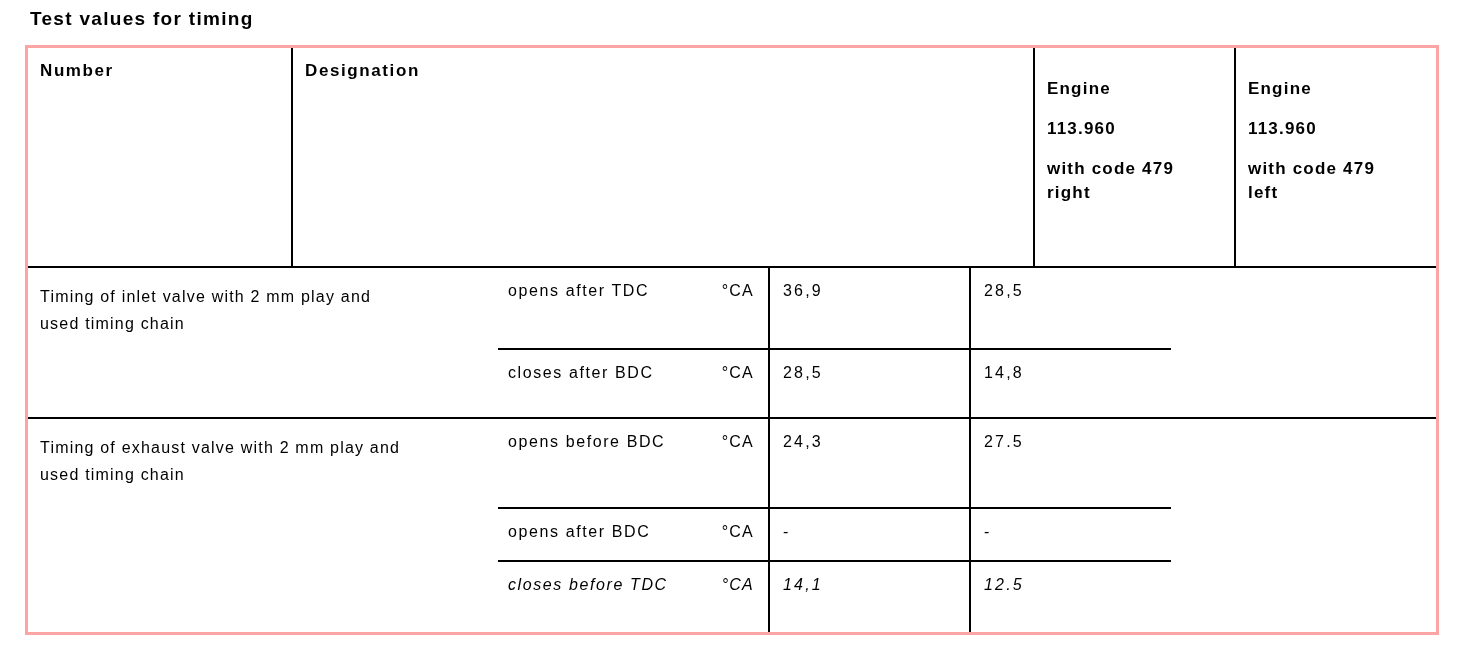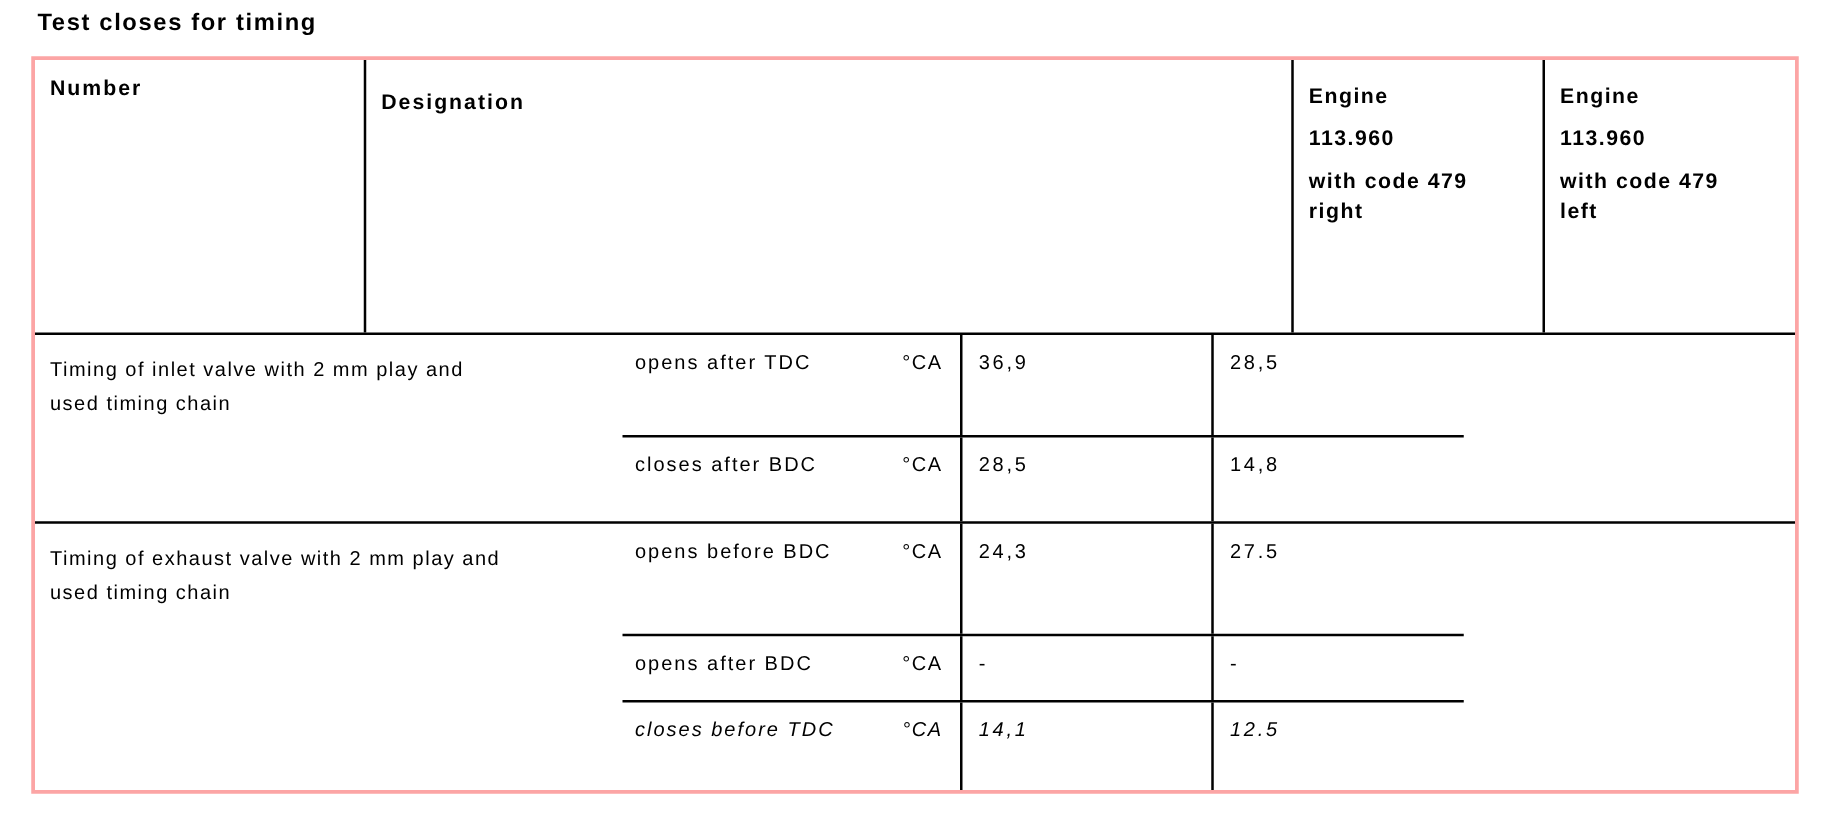--- a/index.html
+++ b/index.html
@@ -15,25 +15,25 @@
   }
   .vtable {
     position: absolute; left: 25px; top: 45px;
     width: 1414px; border: 3px solid #fca5a5; background: #fff;
   }
   .trow { display: flex; }
   .header-row { height: 220px; border-bottom: 2px solid #000; }
   .cell { flex-shrink: 0; }
   
   .h-number { width: 265px; border-right: 2px solid #000; padding: 13px 0 0 12px; }
-  .h-desig  { width: 740px; padding: 13px 0 0 12px; margin-top: 11px; }
+  .h-desig  { width: 740px; padding: 13px 0 0 12px; }
   .h-eng    { width: 201px; border-left: 2px solid #000; padding: 13px 0 0 12px; }
   .h-eng.last { width: 202px; }
   .th-text { font-size: 17px; font-weight: bold; letter-spacing: 1.6px; }
-  .h-eng p { margin: 4px 0 10px 0; line-height: 24px; font-size: 17px; font-weight: bold; letter-spacing: 1.2px; }
+  .h-eng p { margin: 16px 0 10px 0; line-height: 24px; font-size: 17px; font-weight: bold; letter-spacing: 1.2px; }
   
   .group { display: flex; }
   .group + .group { border-top: 2px solid #000; }
   .g-number { width: 265px; border-right: 2px solid #000; padding: 16px 0 0 12px;
               font-size: 15px; letter-spacing: 2.4px; }
   .g-desc   { width: 470px; padding: 15px 0 0 12px;
               font-size: 16px; line-height: 27px; letter-spacing: 1.2px; }
   .g-specs  { width: 673px; display: flex; flex-direction: column; }
   .spec { display: flex; }
   .spec + .spec { border-top: 2px solid #000; }
@@ -43,21 +43,21 @@
               padding: 14px 14px 0 10px; }
   .cond { font-size: 16px; letter-spacing: 1.6px; white-space: nowrap; }
   .unit { font-size: 16px; letter-spacing: 1.2px; text-align: right; }
   .val  { width: 201px; border-left: 2px solid #000; padding: 14px 0 0 13px;
           font-size: 16px; letter-spacing: 2.2px; }
   .val.last { width: 202px; }
 </style>
 </head>
 <body>
 
-<div class="page-title">Test closes for timing</div>
+<div class="page-title">Test values for timing</div>
 
 <div class="vtable">
 
   <div class="trow header-row">
     <div class="cell h-number th-text">Number</div>
     <div class="cell h-desig th-text">Designation</div>
     <div class="cell h-eng">
       <p>Engine</p>
       <p>113.960</p>
       <p><span>with code 479</span><br><span>right</span></p>

